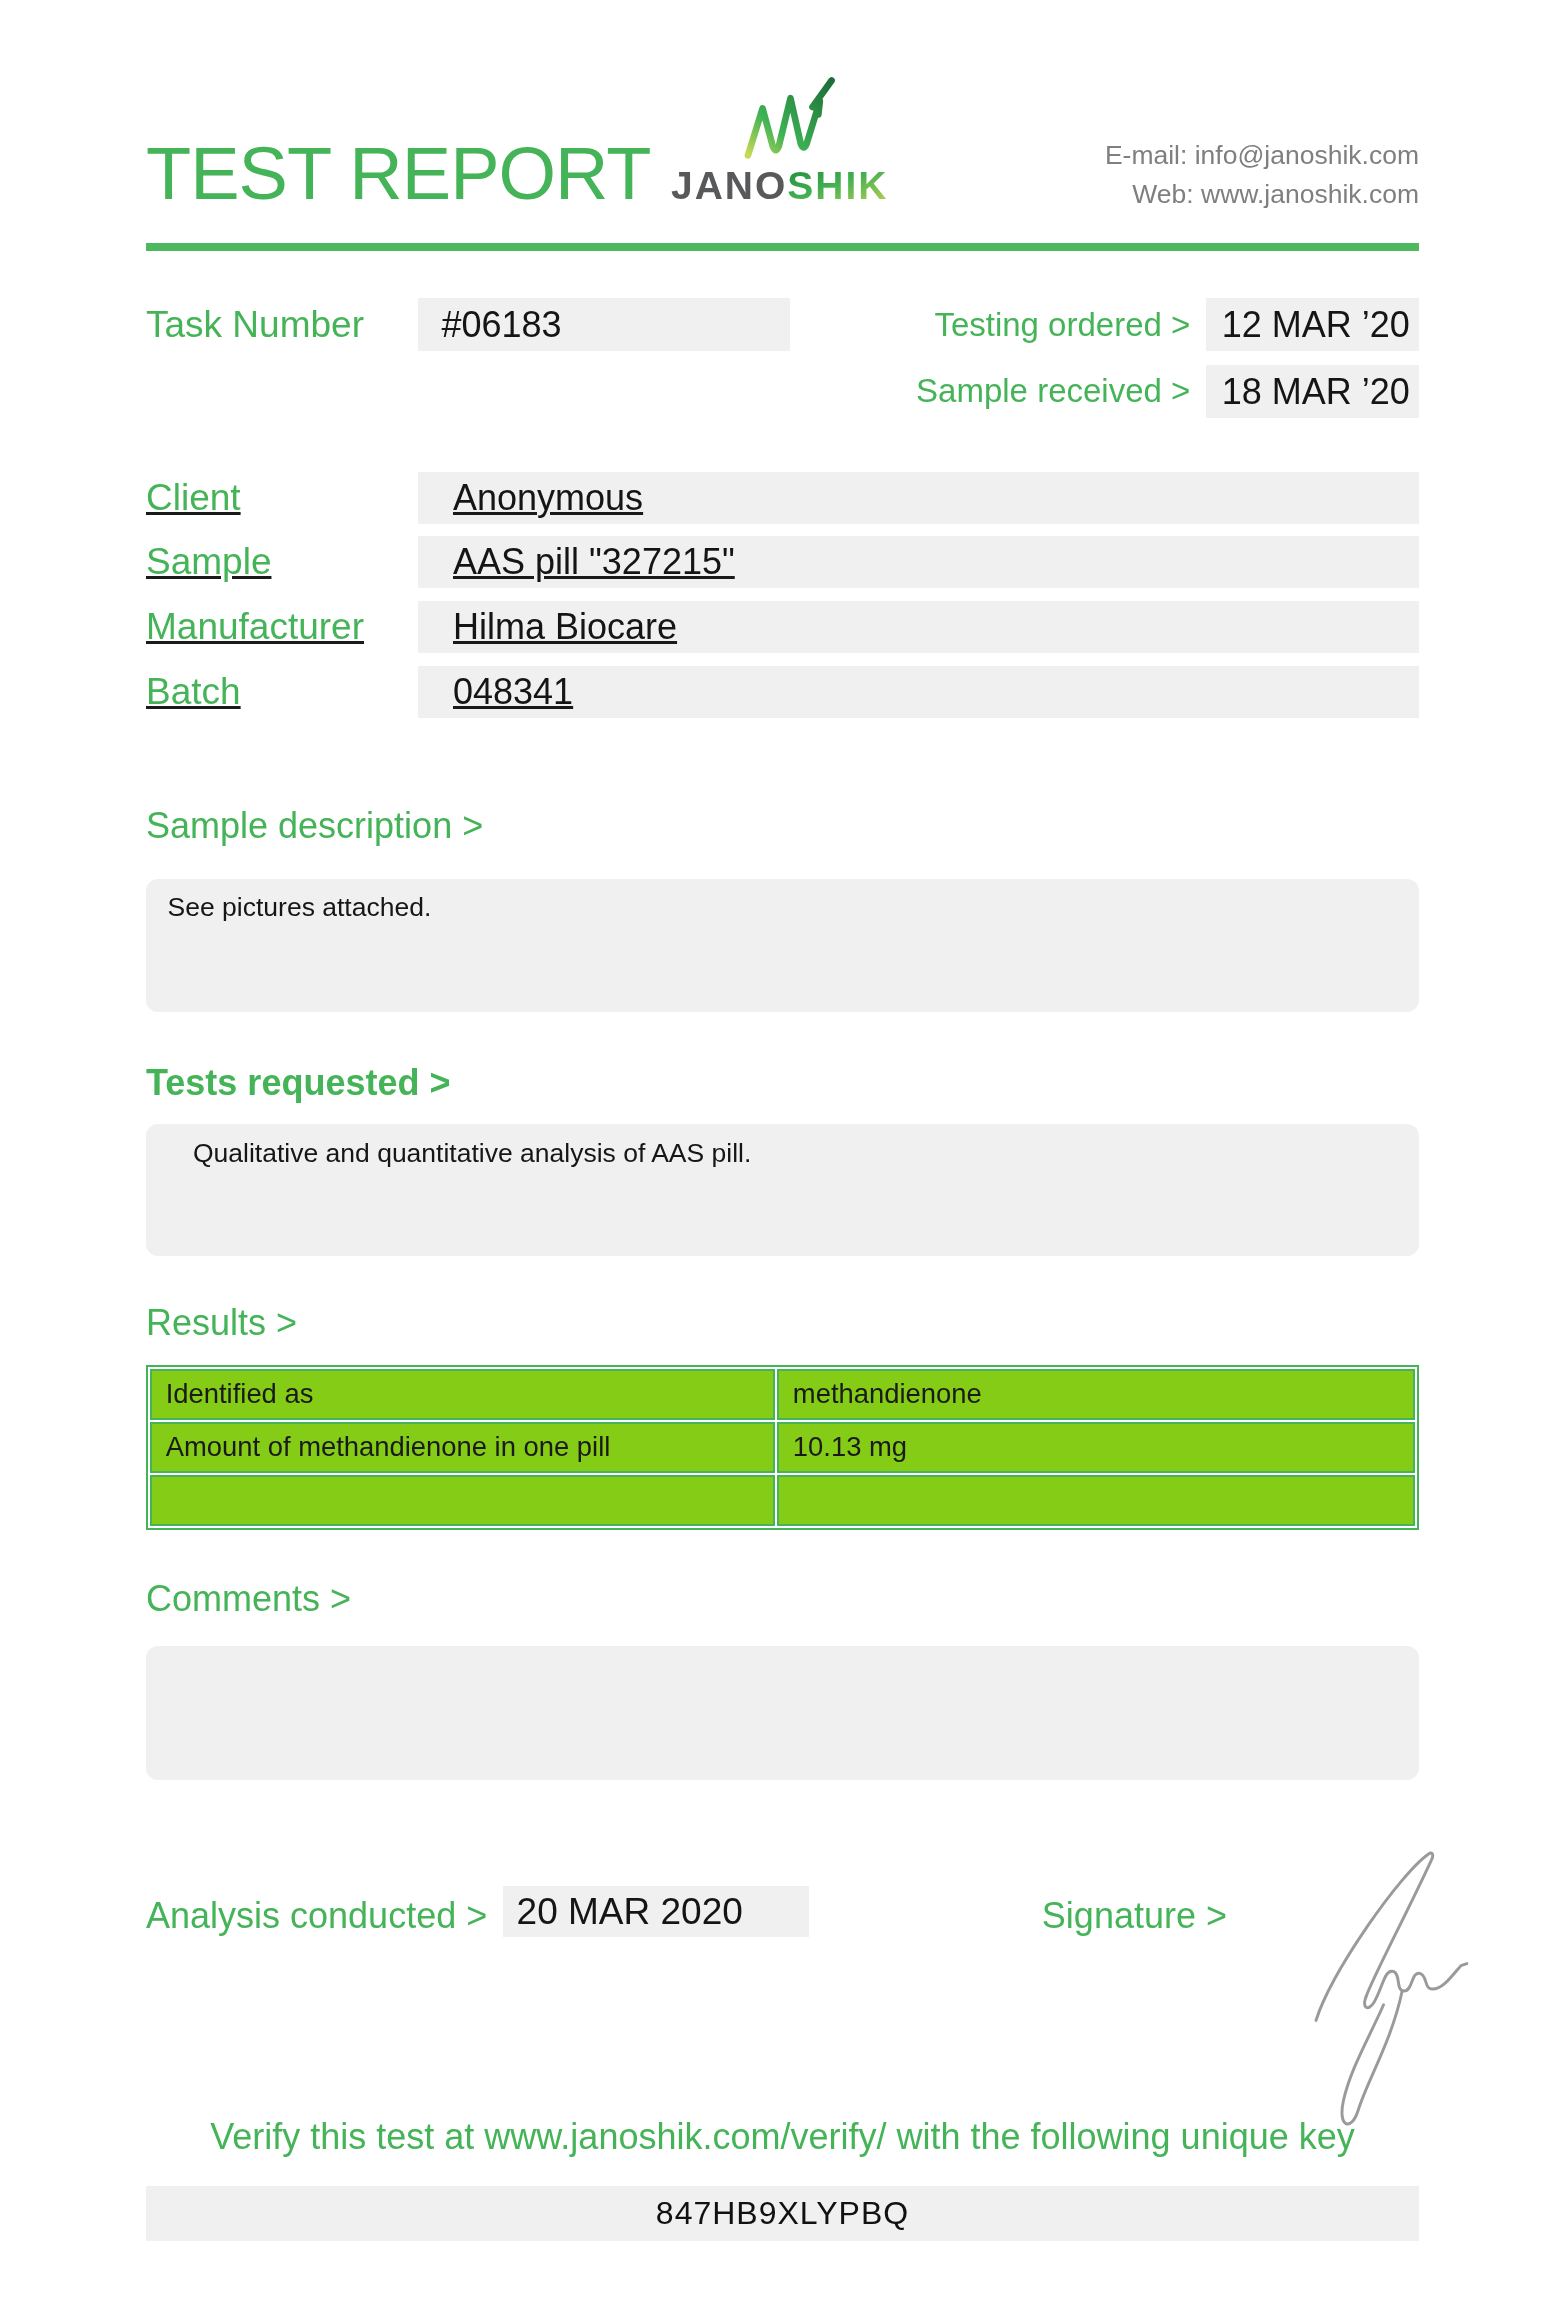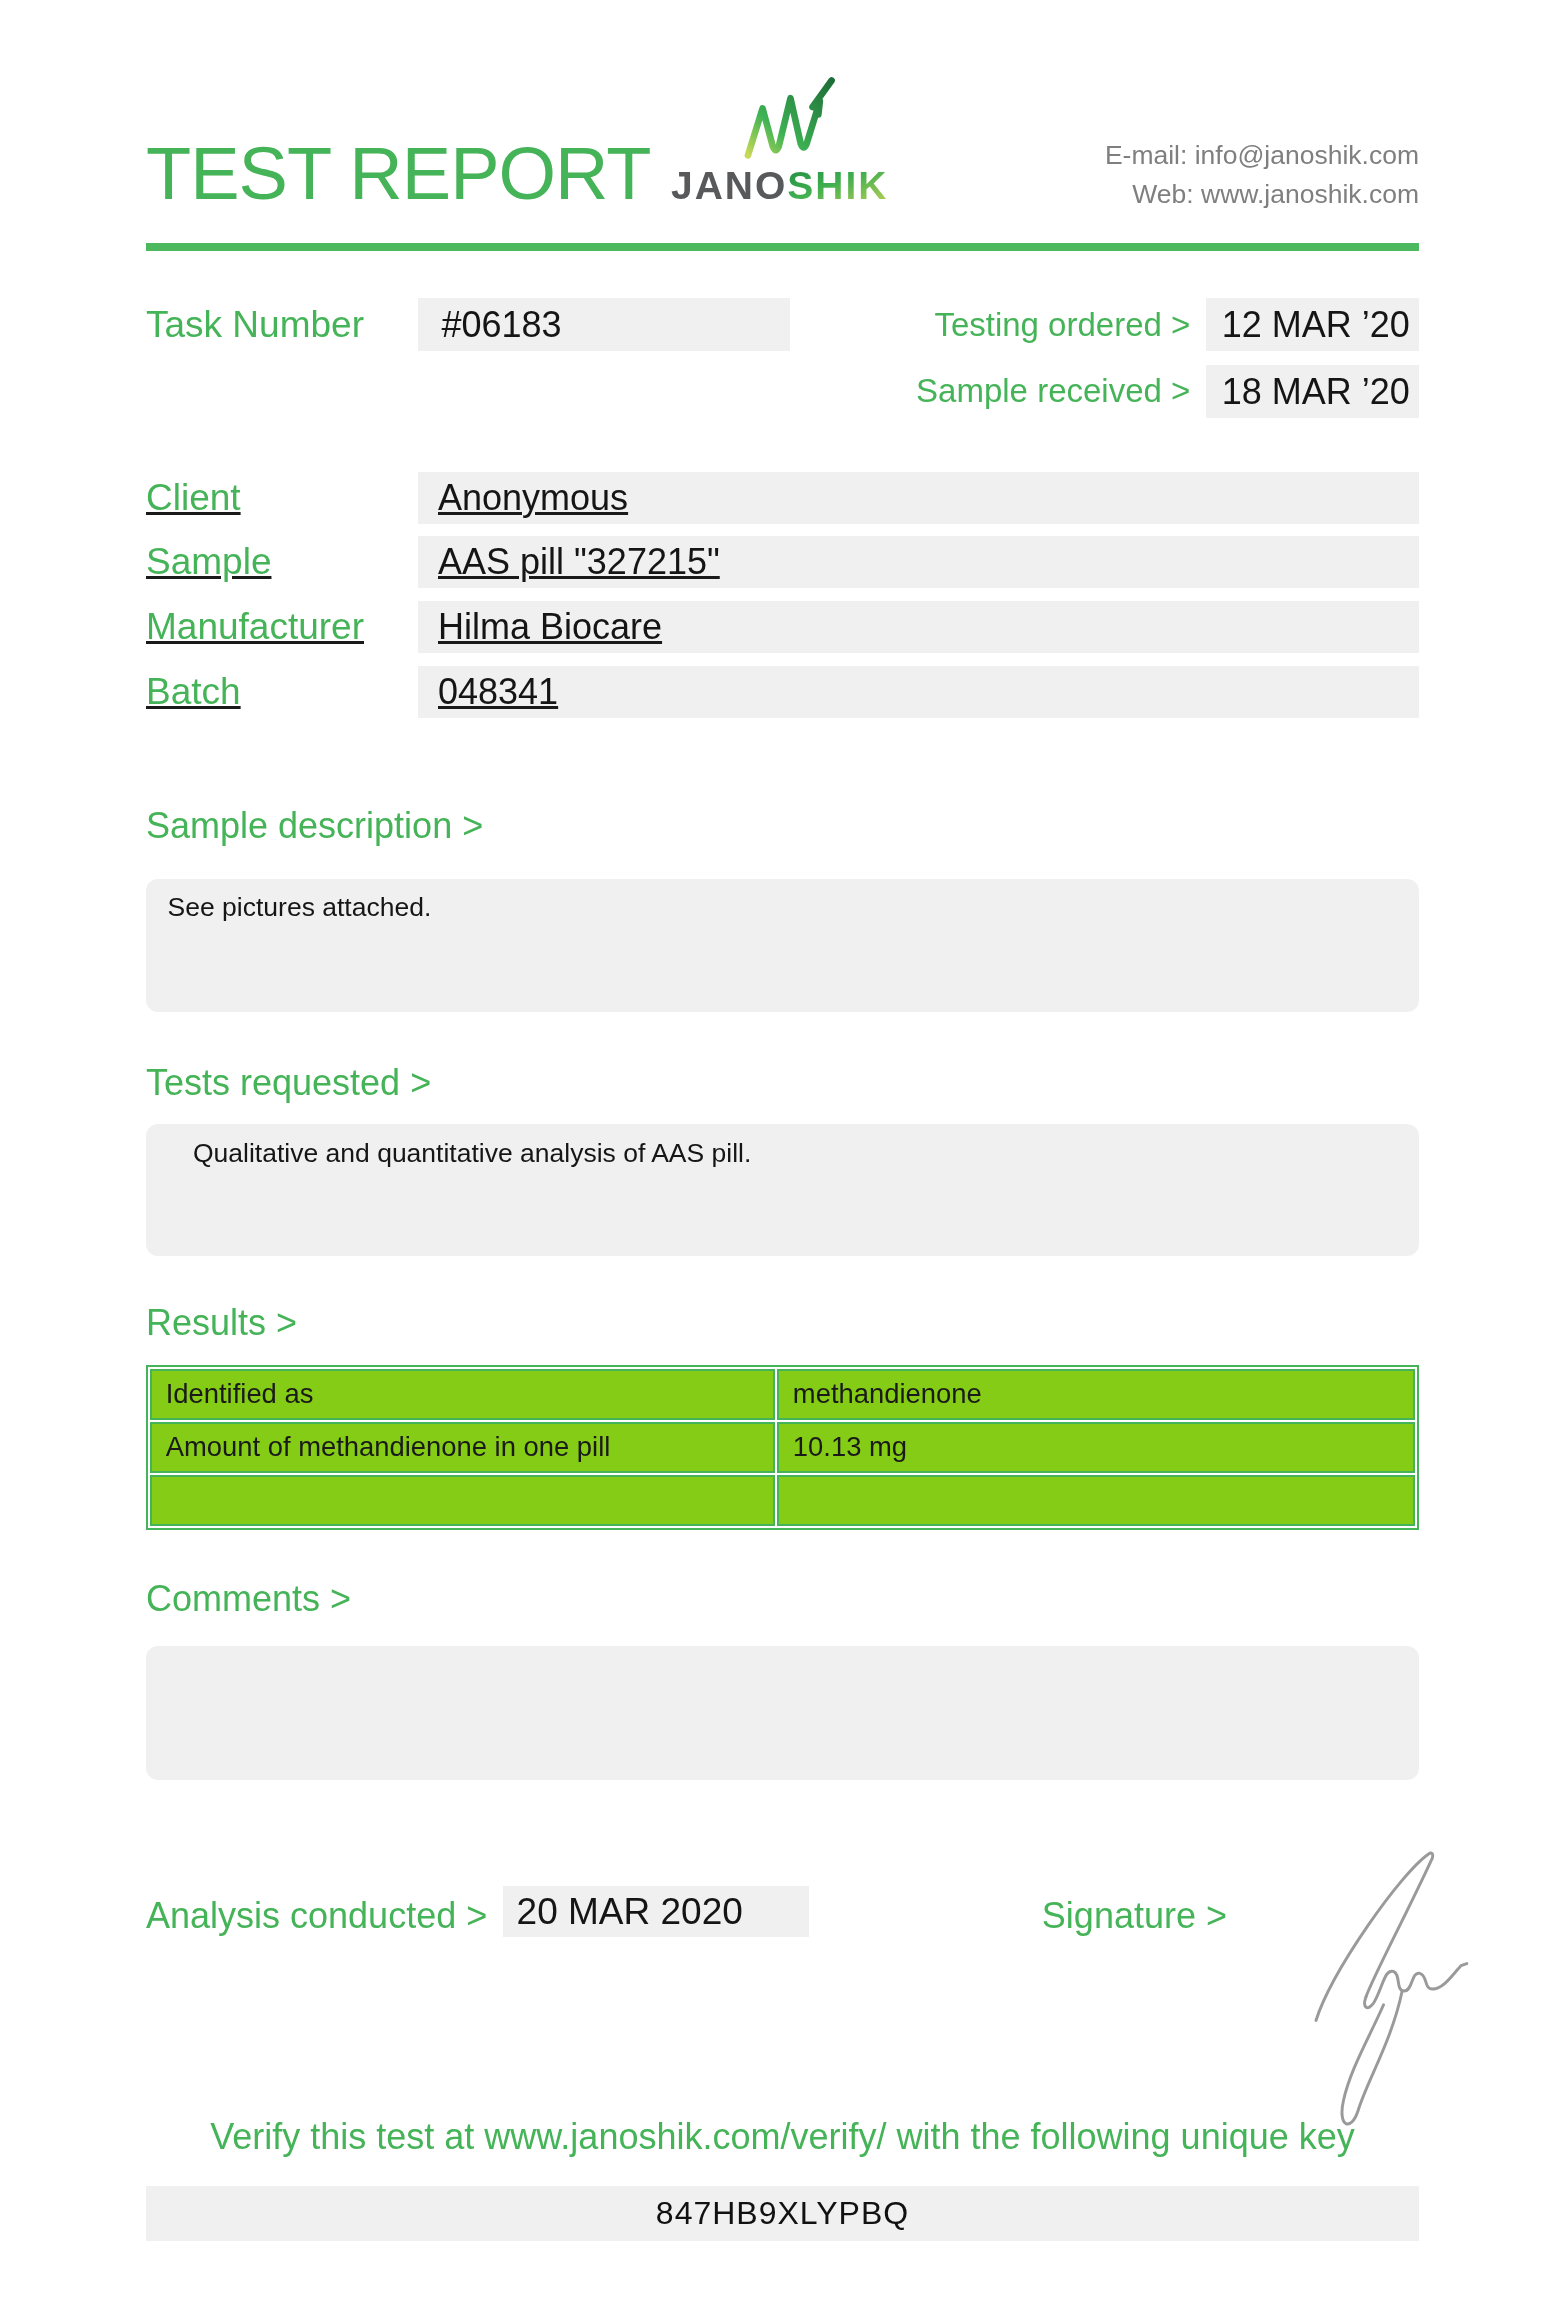--- a/index.html
+++ b/index.html
@@ -26,26 +26,26 @@
   .task-value{width:372px;height:53px;line-height:53px;font-size:36px;padding-left:23.5px;}
   .dates{margin-left:auto;display:flex;flex-direction:column;gap:13.7px;}
   .date-row{display:flex;align-items:center;justify-content:flex-end;gap:15.7px;}
   .date-label{font-size:33px;color:#45b357;white-space:nowrap;}
   .date-box{width:213px;height:53px;line-height:53px;font-size:36px;padding-left:15.7px;}
 
   
   .info-block{margin-top:54px;text-decoration:underline;}
   .info-row{display:flex;align-items:center;height:52px;margin-bottom:12.7px;}
   .info-label{width:272px;font-size:37px;color:#45b357;}
-  .info-value{flex:1;height:52px;line-height:52px;font-size:36px;padding-left:20px;}
+  .info-value{flex:1;height:52px;line-height:52px;font-size:36px;padding-left:35px;}
 
   
   .section-heading{font-size:36px;line-height:43px;color:#45b357;}
   .h-desc{margin-top:86px;}
-  .h-tests{margin-top:49px;}
+  .h-tests{margin-top:49px;font-weight:bold;}
   .h-results{margin-top:45px;}
   .h-comments{margin-top:47px;}
   .section-box{background:#f0f0f0;box-sizing:border-box;padding:13.7px 21.6px;font-size:26.5px;color:#161616;border-radius:12px;}
   .desc-box{margin-top:32px;height:133px;}
   .tests-box{margin-top:20.6px;height:132px;padding-left:47px;}
   .comments-box{margin-top:26.5px;height:134px;}
 
   
   .results-table{margin-top:20.6px;width:100%;border-collapse:separate;border-spacing:2.9px;border:2px solid #45b357;}
   .results-table td{border:2px solid #45b357;height:47px;padding:0 0 0 13.7px;font-size:27.4px;vertical-align:middle;background:#84cc16;}

